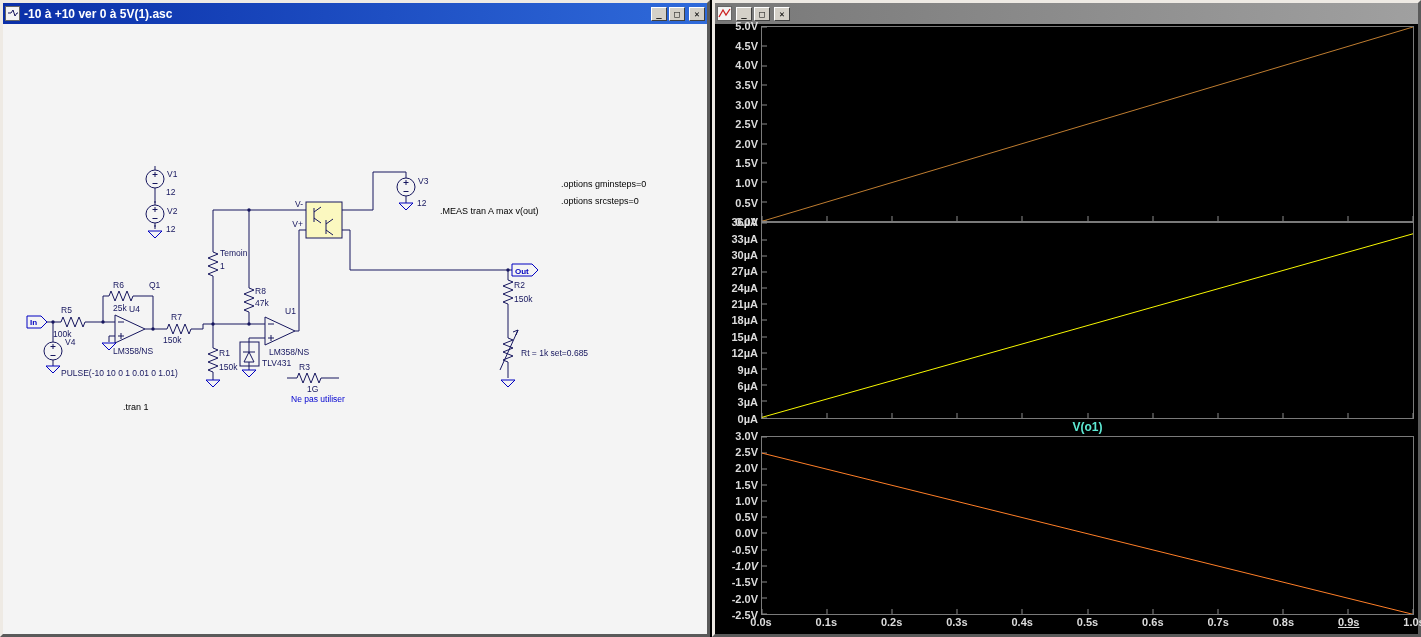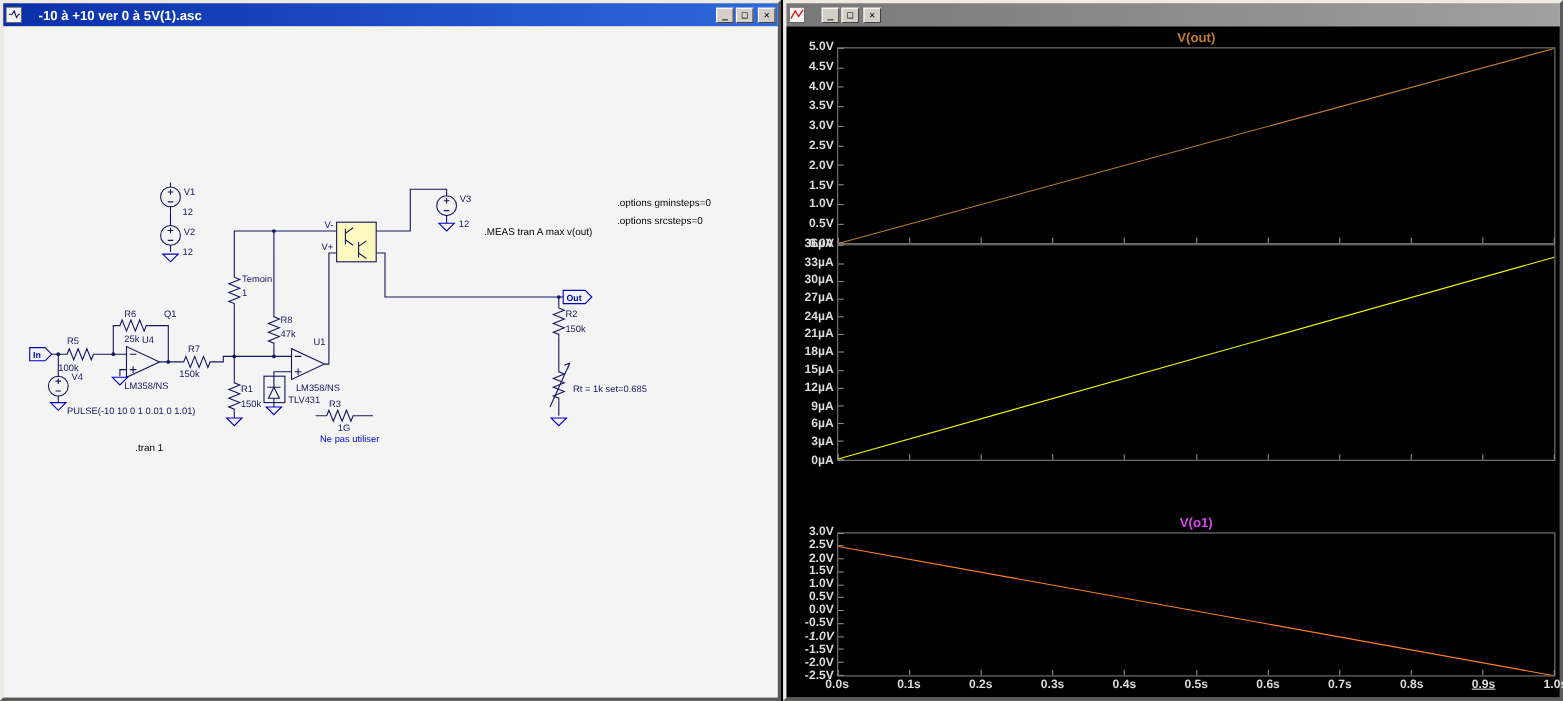--- a/index.html
+++ b/index.html
@@ -9,21 +9,21 @@
   }
   .window{
     height:637px;box-sizing:border-box;background:#d4d0c8;
     border:3px solid;border-color:#eeeae4 #5a5a5a #5a5a5a #eeeae4;
     display:flex;flex-direction:column;
   }
   .window.left{width:710px;margin-right:2px;}
   .window.right{width:709px;}
   .titlebar{
     height:21px;flex:0 0 21px;display:flex;align-items:center;
-    padding:0 2px;gap:15px;box-sizing:border-box;
+    padding:0 2px;gap:4px;box-sizing:border-box;
   }
   .titlebar.active{background:linear-gradient(90deg,#0a2fa8,#2f6ada);}
   .titlebar.inactive{background:linear-gradient(90deg,#787878,#a0a0a0);}
   .titleicon{width:15px;height:15px;flex:0 0 15px;display:block;}
   .titleicon svg{display:block;}
   .title{
     flex:1;color:#fff;font-size:12px;font-weight:bold;
     white-space:nowrap;overflow:hidden;line-height:20px;
   }
   .titlebar.inactive .title{color:#efefef;}
@@ -234,21 +234,20 @@
       </svg>
     </span>
     <span class="winbtns">
       <span class="winbtn">_</span>
       <span class="winbtn">□</span>
       <span class="winbtn close">✕</span>
     </span>
   </div>
   <div class="plots">
     <div class="plot-section">
-      <div class="plot-title" style="color: rgb(191, 125, 48);">V(out)</div>
       <div class="plot-row">
         <div class="ylabels">
             <div class="ytick" style="top: 0%;">5.0V</div>
             <div class="ytick" style="top: 10%;">4.5V</div>
             <div class="ytick" style="top: 20%;">4.0V</div>
             <div class="ytick" style="top: 30%;">3.5V</div>
             <div class="ytick" style="top: 40%;">3.0V</div>
             <div class="ytick" style="top: 50%;">2.5V</div>
             <div class="ytick" style="top: 60%;">2.0V</div>
             <div class="ytick" style="top: 70%;">1.5V</div>
@@ -327,21 +326,21 @@
             <div class="xmark" style="left: 80%;"></div>
             <div class="xmark" style="left: 90%;"></div>
             <div class="xmark" style="left: 100%;"></div>
             <svg viewBox="0 0 1 1" preserveAspectRatio="none">
               <polyline points="0,1 1,0.05555555555555555" fill="none" stroke="#f8f800" stroke-width="1" vector-effect="non-scaling-stroke"></polyline>
             </svg>
           </div>
       </div>
     </div>
     <div class="plot-section">
-      <div class="plot-title" style="color: #d946ef; margin-top: 48px;">V(o1)</div>
+      <div class="plot-title" style="color: #5eead4;">V(o1)</div>
       <div class="plot-row">
         <div class="ylabels">
             <div class="ytick" style="top: 0%;">3.0V</div>
             <div class="ytick" style="top: 9.09091%;">2.5V</div>
             <div class="ytick" style="top: 18.1818%;">2.0V</div>
             <div class="ytick" style="top: 27.2727%;">1.5V</div>
             <div class="ytick" style="top: 36.3636%;">1.0V</div>
             <div class="ytick" style="top: 45.4545%;">0.5V</div>
             <div class="ytick" style="top: 54.5455%;">0.0V</div>
             <div class="ytick" style="top: 63.6364%; margin-left: 25px;">-0.5V</div>

